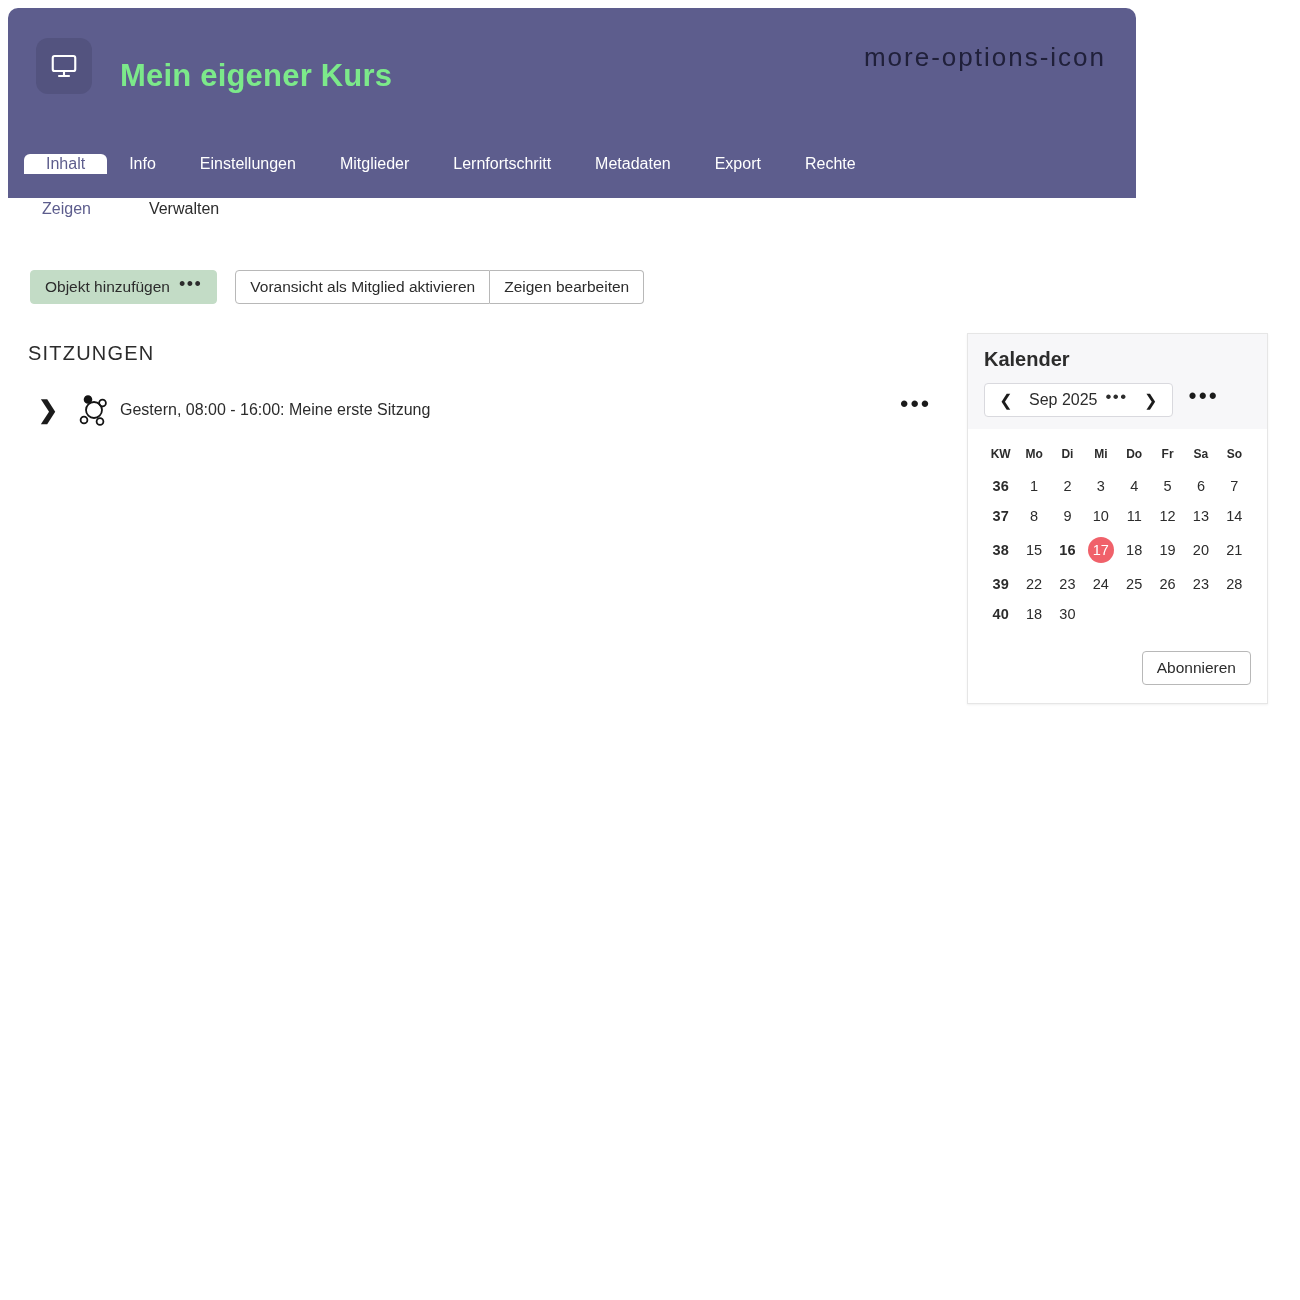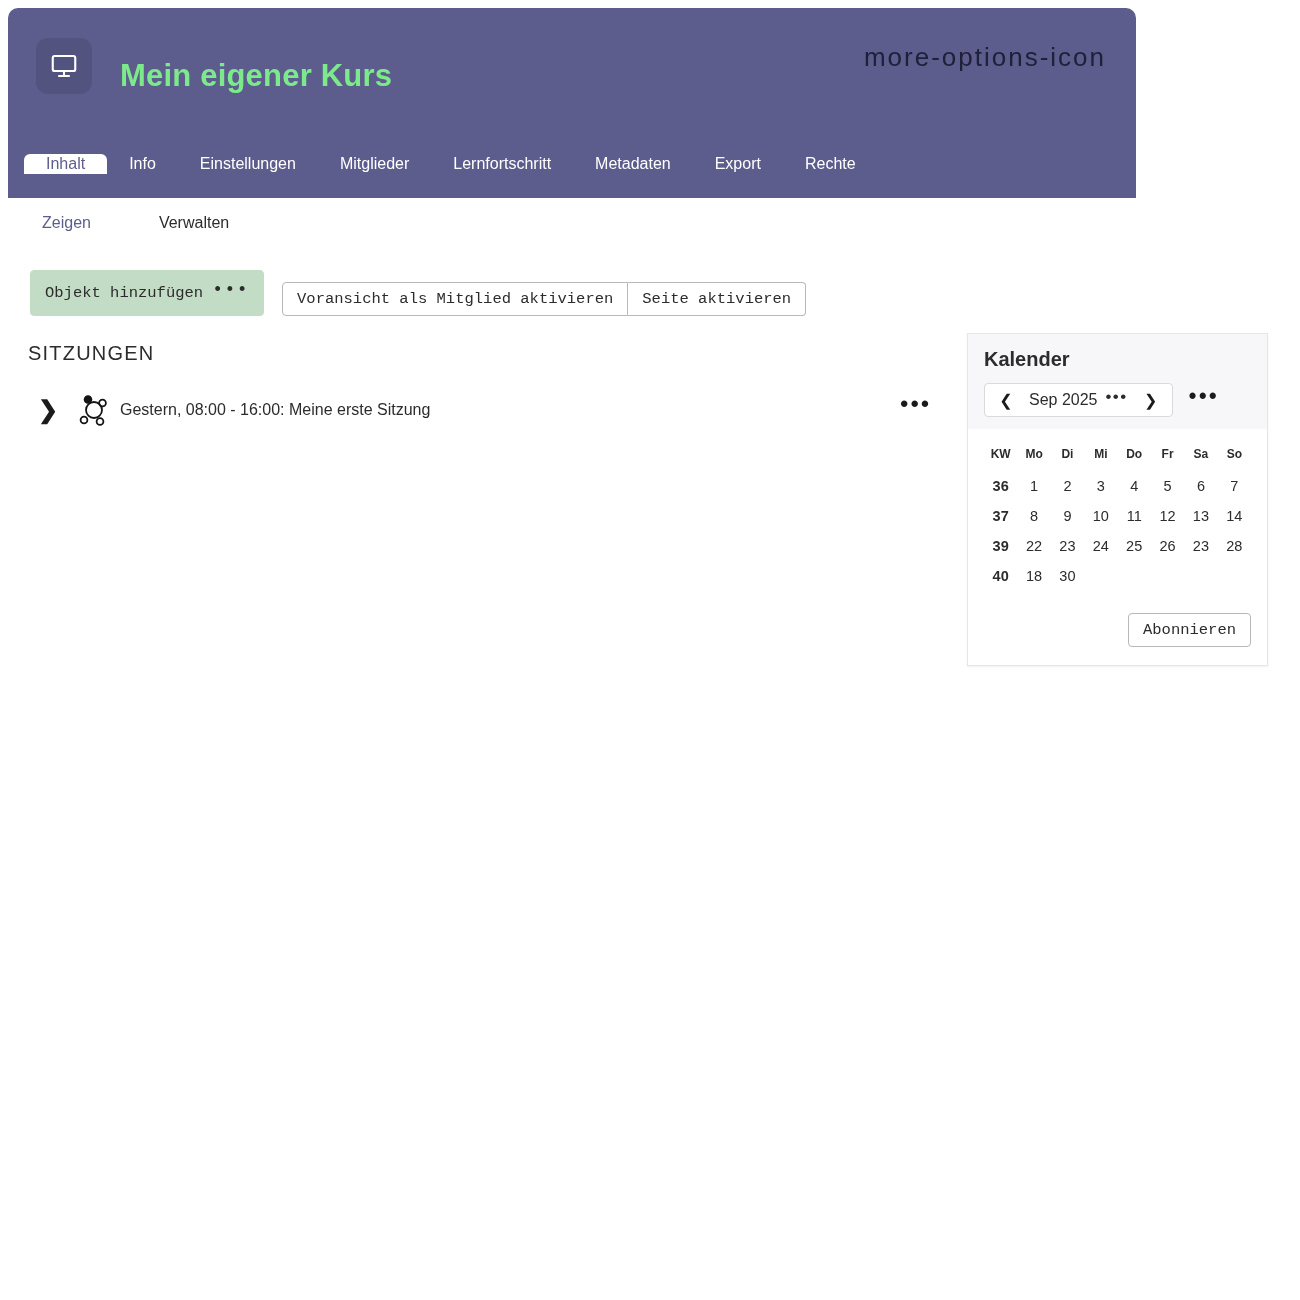--- a/index.html
+++ b/index.html
@@ -69,23 +69,23 @@
     cursor: pointer;
   }
   .tab.active {
     background: #ffffff;
     color: #5d5d8d;
   }
 
   
   .subtabs {
     position: absolute;
-    left: 24px; top: 210px;
+    left: 24px; top: 196px;
     display: flex;
-    gap: 32px;
+    gap: 22px;
     align-items: flex-end;
   }
   .subtab {
     font-size: 16px;
     padding: 4px 18px;
     color: #2c2c2c;
     cursor: pointer;
   }
   .subtab.link { color: #5d5d8d; }
 
@@ -100,33 +100,32 @@
   .btn {
     font-size: 15.5px;
     color: #2c2c2c;
     background: #ffffff;
     border: 1px solid #b8b8b8;
     border-radius: 4px;
     padding: 7px 14px;
     display: flex; align-items: center; gap: 9px;
     cursor: pointer;
     white-space: nowrap;
-    font-family: Liberation Mono, monospace;
   }
   .btn.primary {
     background: #c3dcc6;
     border-color: #c3dcc6;
   }
   .btn .dots {
     font-size: 18px; line-height: 10px; letter-spacing: 1.5px;
     color: #2c2c2c;
     position: relative; top: -3px;
   }
   .btn-group { display: flex; }
-  .btn-group .btn { border-radius: 0; border-left-width: 0; margin-top: 12px; }
+  .btn-group .btn { border-radius: 0; border-left-width: 0; }
   .btn-group .btn:first-child { border-radius: 4px 0 0 4px; border-left-width: 1px; }
   .btn-group .btn:last-child { border-radius: 0 4px 4px 0; }
 
   
   .block-title {
     position: absolute;
     left: 28px; top: 342px;
     font-size: 20px;
     letter-spacing: 1.2px;
     color: #2c2c2c;
@@ -288,21 +287,21 @@
     <div class="subtab">Verwalten</div>
   </div>
 
   <div class="toolbar">
     <div class="btn primary">
       <span>Objekt hinzufügen</span>
       <span class="dots">•••</span>
     </div>
     <div class="btn-group">
       <div class="btn">Voransicht als Mitglied aktivieren</div>
-      <div class="btn">Seite aktivieren</div>
+      <div class="btn">Zeigen bearbeiten</div>
     </div>
   </div>
 
   <div class="block-title">SITZUNGEN</div>
 
   <div class="session-row">
     <div class="chev">❯</div>
     <div class="sess-icon">
       <svg width="42" height="42" viewBox="0 0 42 42" fill="none" stroke="#141414" stroke-width="1.8">
         <circle cx="21" cy="21" r="8"></circle>
@@ -361,20 +360,30 @@
             <td class="kw">37</td>
             <td>8</td>
             <td>9</td>
             <td>10</td>
             <td>11</td>
             <td>12</td>
             <td>13</td>
             <td>14</td>
           </tr>
           <tr>
+            <td class="kw">38</td>
+            <td>15</td>
+            <td class="today-bold">16</td>
+            <td><span class="day-sel">17</span></td>
+            <td>18</td>
+            <td>19</td>
+            <td>20</td>
+            <td>21</td>
+          </tr>
+          <tr>
             <td class="kw">39</td>
             <td>22</td>
             <td>23</td>
             <td>24</td>
             <td>25</td>
             <td>26</td>
             <td>23</td>
             <td>28</td>
           </tr>
           <tr>

